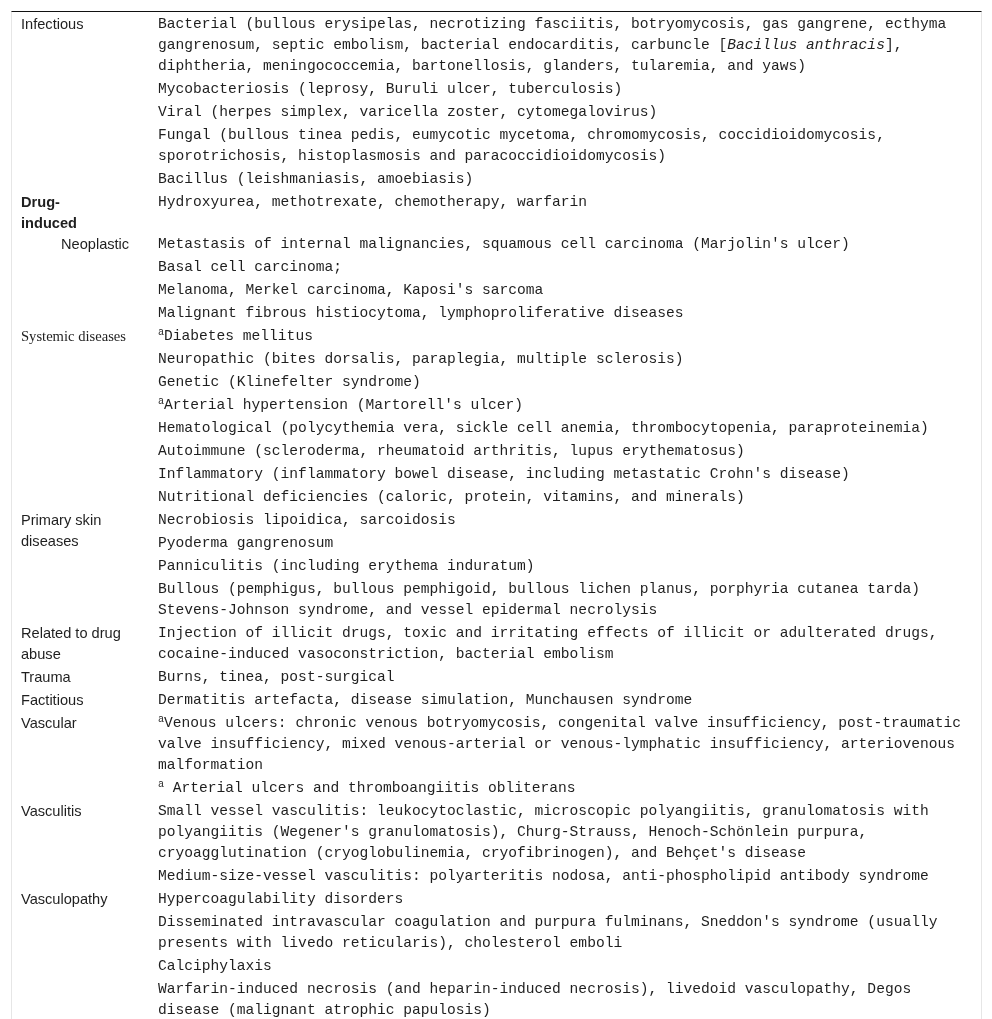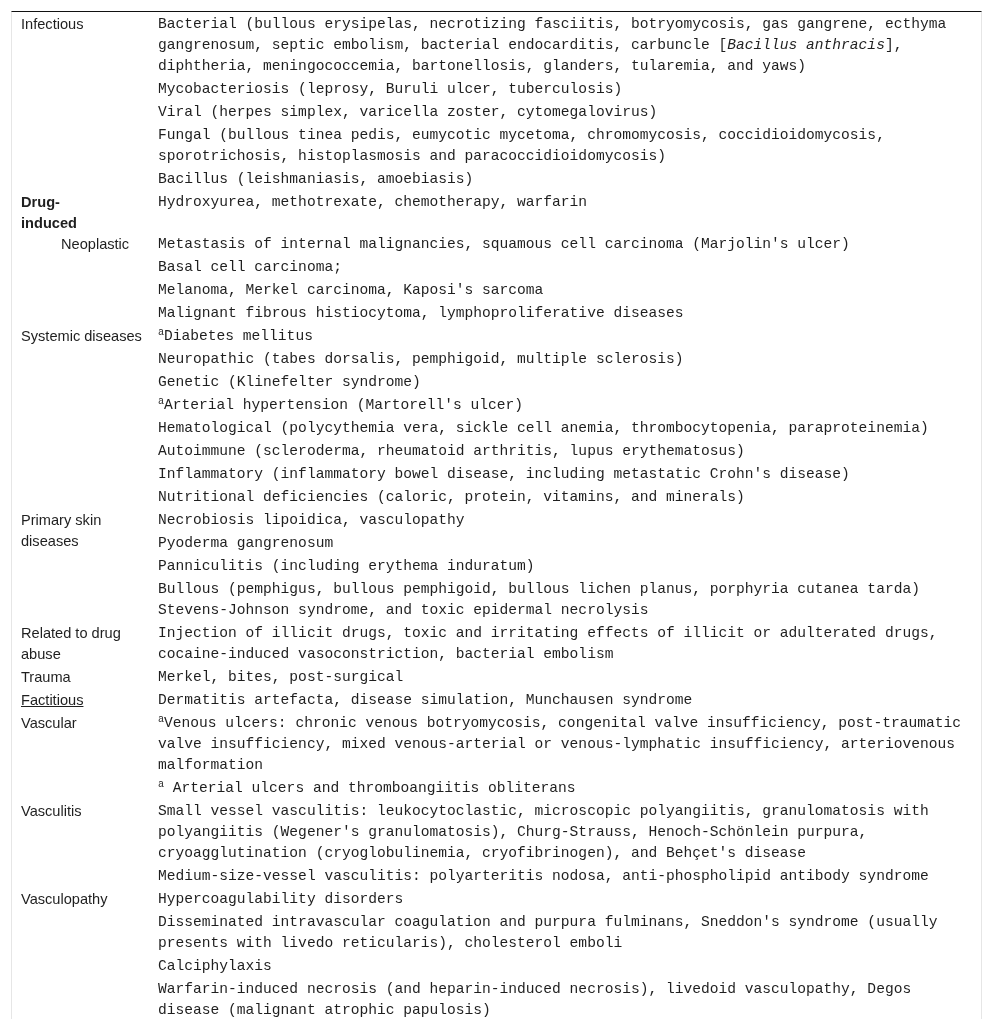--- a/index.html
+++ b/index.html
@@ -83,55 +83,55 @@
         <tr>
           <td class="cat"><span style="white-space: pre-line; margin-left: 40px;">Neoplastic</span></td>
           <td class="items">
             <div class="item"><span>Metastasis of internal malignancies, squamous cell carcinoma (Marjolin's ulcer)</span></div>
             <div class="item"><span>Basal cell carcinoma;</span></div>
             <div class="item"><span>Melanoma, Merkel carcinoma, Kaposi's sarcoma</span></div>
             <div class="item"><span>Malignant fibrous histiocytoma, lymphoproliferative diseases</span></div>
           </td>
         </tr>
         <tr>
-          <td class="cat"><span style="white-space: pre-line;">Systemic diseases</span></td>
+          <td class="cat"><span style="white-space: pre-line; font-family: Liberation Serif, serif;">Systemic diseases</span></td>
           <td class="items">
             <div class="item"><sup>a</sup><span>Diabetes mellitus</span></div>
-            <div class="item"><span>Neuropathic (tabes dorsalis, pemphigoid, multiple sclerosis)</span></div>
+            <div class="item"><span>Neuropathic (bites dorsalis, paraplegia, multiple sclerosis)</span></div>
             <div class="item"><span>Genetic (Klinefelter syndrome)</span></div>
             <div class="item"><sup>a</sup><span>Arterial hypertension (Martorell's ulcer)</span></div>
             <div class="item"><span>Hematological (polycythemia vera, sickle cell anemia, thrombocytopenia, paraproteinemia)</span></div>
             <div class="item"><span>Autoimmune (scleroderma, rheumatoid arthritis, lupus erythematosus)</span></div>
             <div class="item"><span>Inflammatory (inflammatory bowel disease, including metastatic Crohn's disease)</span></div>
             <div class="item"><span>Nutritional deficiencies (caloric, protein, vitamins, and minerals)</span></div>
           </td>
         </tr>
         <tr>
           <td class="cat"><span style="white-space: pre-line;">Primary skin diseases</span></td>
           <td class="items">
-            <div class="item"><span>Necrobiosis lipoidica, vasculopathy</span></div>
+            <div class="item"><span>Necrobiosis lipoidica, sarcoidosis</span></div>
             <div class="item"><span>Pyoderma gangrenosum</span></div>
             <div class="item"><span>Panniculitis (including erythema induratum)</span></div>
-            <div class="item"><span>Bullous (pemphigus, bullous pemphigoid, bullous lichen planus, porphyria cutanea tarda) Stevens-Johnson syndrome, and toxic epidermal necrolysis</span></div>
+            <div class="item"><span>Bullous (pemphigus, bullous pemphigoid, bullous lichen planus, porphyria cutanea tarda) Stevens-Johnson syndrome, and vessel epidermal necrolysis</span></div>
           </td>
         </tr>
         <tr>
           <td class="cat"><span style="white-space: pre-line;">Related to drug abuse</span></td>
           <td class="items">
             <div class="item"><span>Injection of illicit drugs, toxic and irritating effects of illicit or adulterated drugs, cocaine-induced vasoconstriction, bacterial embolism</span></div>
           </td>
         </tr>
         <tr>
           <td class="cat"><span style="white-space: pre-line;">Trauma</span></td>
           <td class="items">
-            <div class="item"><span>Merkel, bites, post-surgical</span></div>
+            <div class="item"><span>Burns, tinea, post-surgical</span></div>
           </td>
         </tr>
         <tr>
-          <td class="cat"><span style="white-space: pre-line; text-decoration: underline;">Factitious</span></td>
+          <td class="cat"><span style="white-space: pre-line;">Factitious</span></td>
           <td class="items">
             <div class="item"><span>Dermatitis artefacta, disease simulation, Munchausen syndrome</span></div>
           </td>
         </tr>
         <tr>
           <td class="cat"><span style="white-space: pre-line; margin-top: 28px;">Vascular</span></td>
           <td class="items">
             <div class="item"><sup>a</sup><span>Venous ulcers: chronic venous botryomycosis, congenital valve insufficiency, post-traumatic valve insufficiency, mixed venous-arterial or venous-lymphatic insufficiency, arteriovenous malformation</span></div>
             <div class="item"><sup>a</sup><span> Arterial ulcers and thromboangiitis obliterans</span></div>
           </td>

